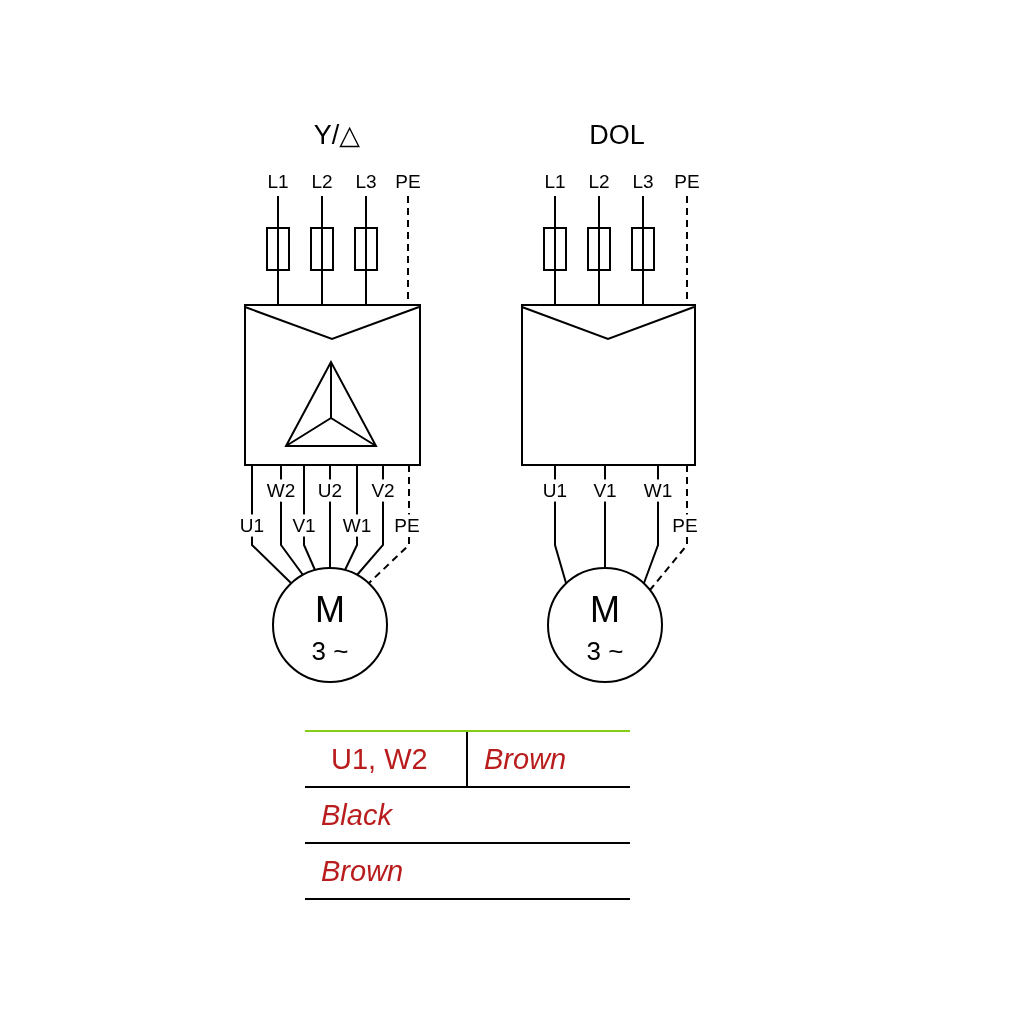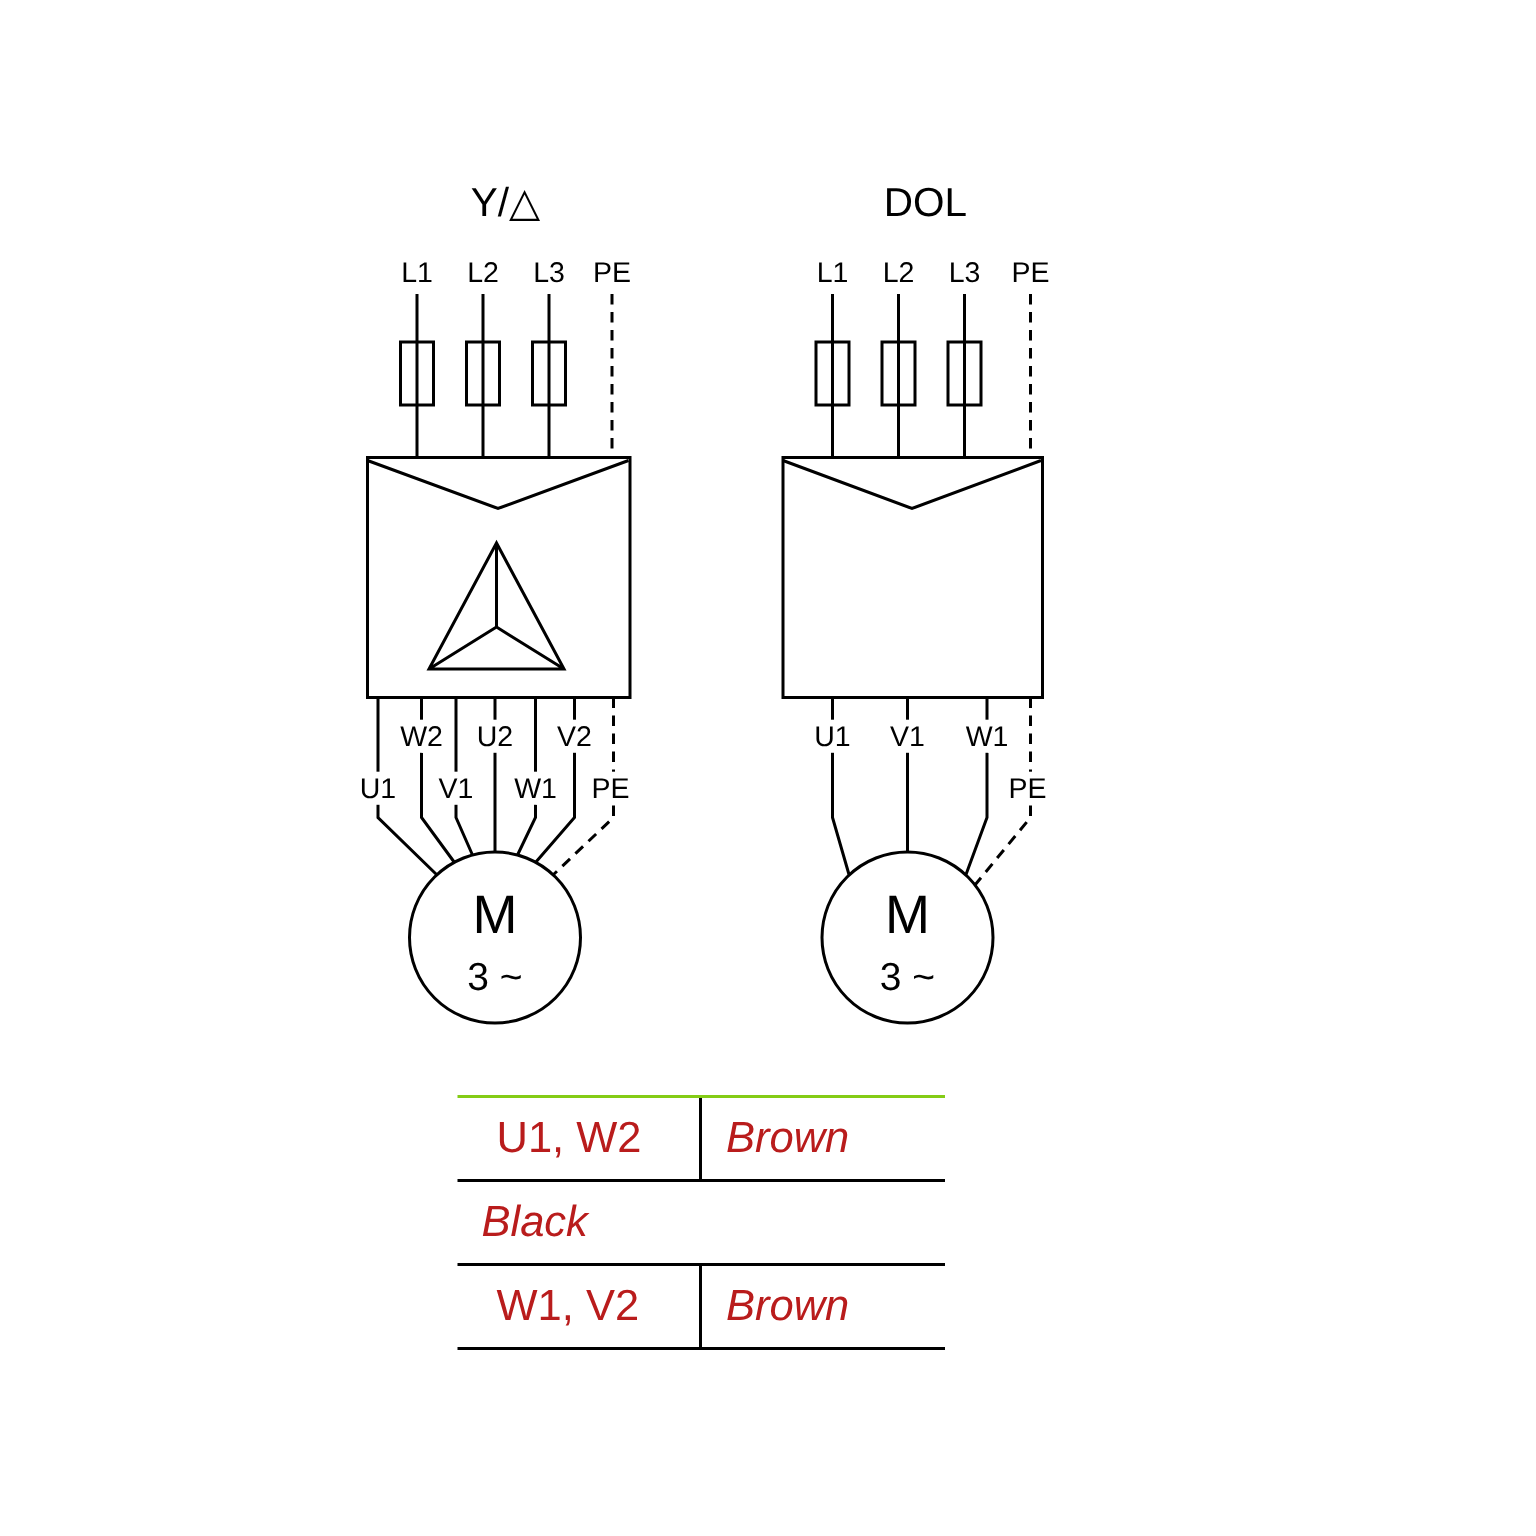--- a/index.html
+++ b/index.html
@@ -115,17 +115,16 @@
   
   <div class="color-table">
     <div class="ct-row">
       <div class="ct-terminals">U1, W2</div>
       <div class="ct-color">Brown</div>
     </div>
     <div class="ct-row">
       <div class="ct-color">Black</div>
     </div>
     <div class="ct-row">
-      <div class="ct-terminals">W1, V2</div>
       <div class="ct-color">Brown</div>
     </div>
   </div>
 </div>
 
 </body></html>

